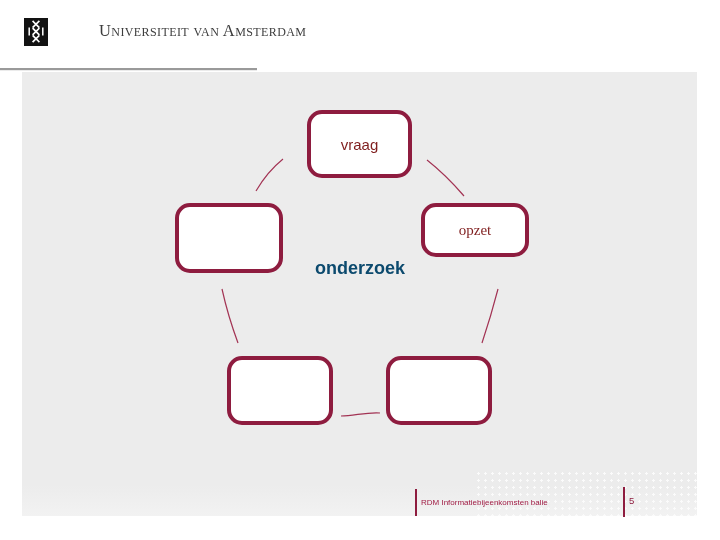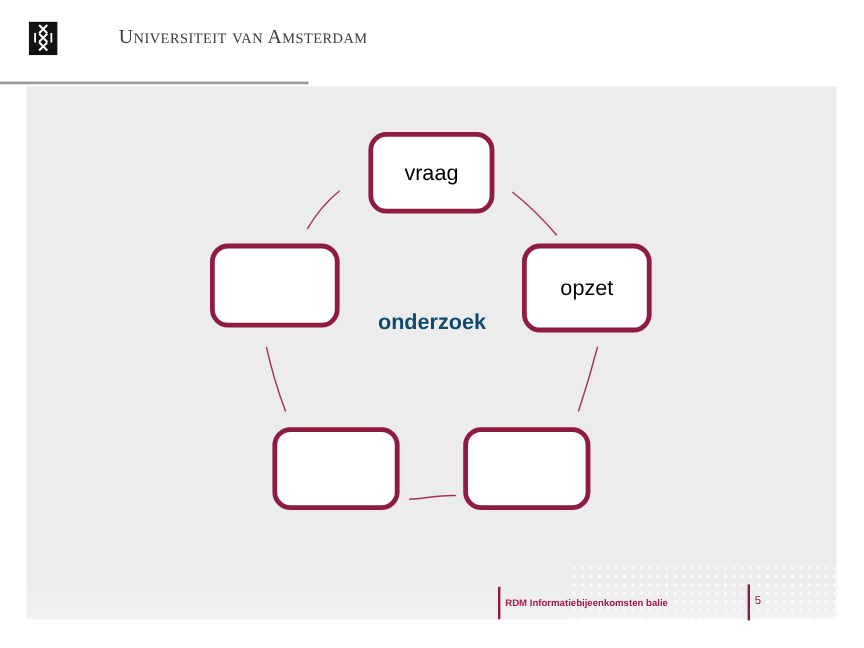--- a/index.html
+++ b/index.html
@@ -47,25 +47,25 @@
     background-size: 7px 7px;
   }
 
   
   .node {
     position: absolute;
     background: #ffffff;
     border: 4px solid #8e1c3f;
     border-radius: 15px;
     display: flex; align-items: center; justify-content: center;
-    font-size: 18px; color: #000000;
+    font-size: 15px; color: #7f1d1d;
   }
   .node.vraag        { left: 307px; top: 110px; width: 105px; height: 68px; }
   .node.mid-left     { left: 175px; top: 203px; width: 108px; height: 70px; }
-  .node.opzet        { left: 435px; top: 203px; width: 108px; height: 74px; }
+  .node.opzet        { left: 421px; top: 203px; width: 108px; height: 54px; font-family: Liberation Serif, serif; }
   .node.bottom-left  { left: 227px; top: 356px; width: 106px; height: 69px; }
   .node.bottom-right { left: 386px; top: 356px; width: 106px; height: 69px; }
 
   .center-label {
     position: absolute; left: 280px; top: 258px; width: 160px;
     text-align: center;
     font-size: 18px; font-weight: 700; color: #0c4a6e;
   }
 
   .connectors {
@@ -74,21 +74,21 @@
     pointer-events: none;
   }
 
   
   .footer-bar-1 {
     position: absolute; left: 415px; top: 489px;
     width: 2px; height: 27px; background: #8e1c3f;
   }
   .footer-text {
     position: absolute; left: 421px; top: 498px;
-    font-size: 8px; color: #a01c44; white-space: nowrap; font-weight: bold;
+    font-size: 8px; color: #a01c44; white-space: nowrap;
   }
   .footer-bar-2 {
     position: absolute; left: 623px; top: 487px;
     width: 2px; height: 30px; background: #8e1c3f;
   }
   .page-number {
     position: absolute; left: 629px; top: 495px;
     font-size: 9.5px; color: #8e1c3f;
   }
 </style>

